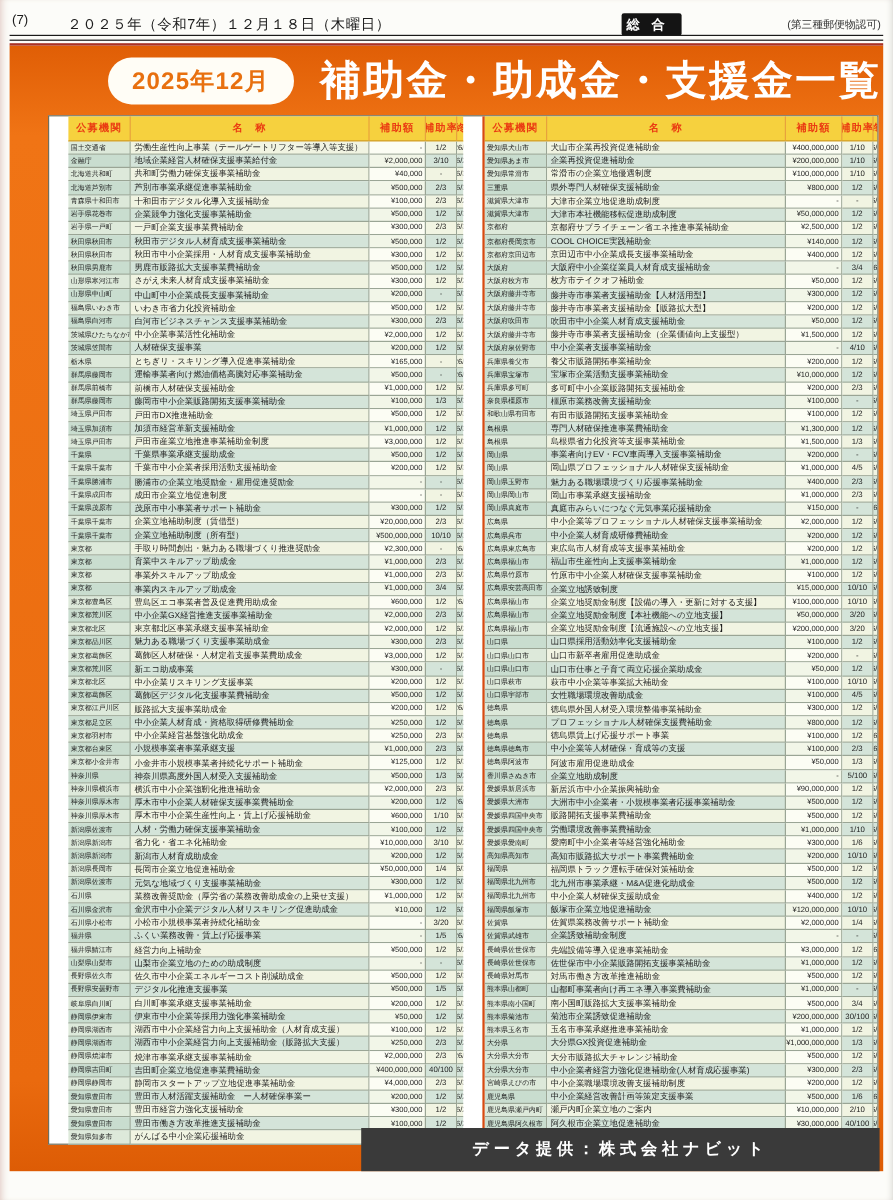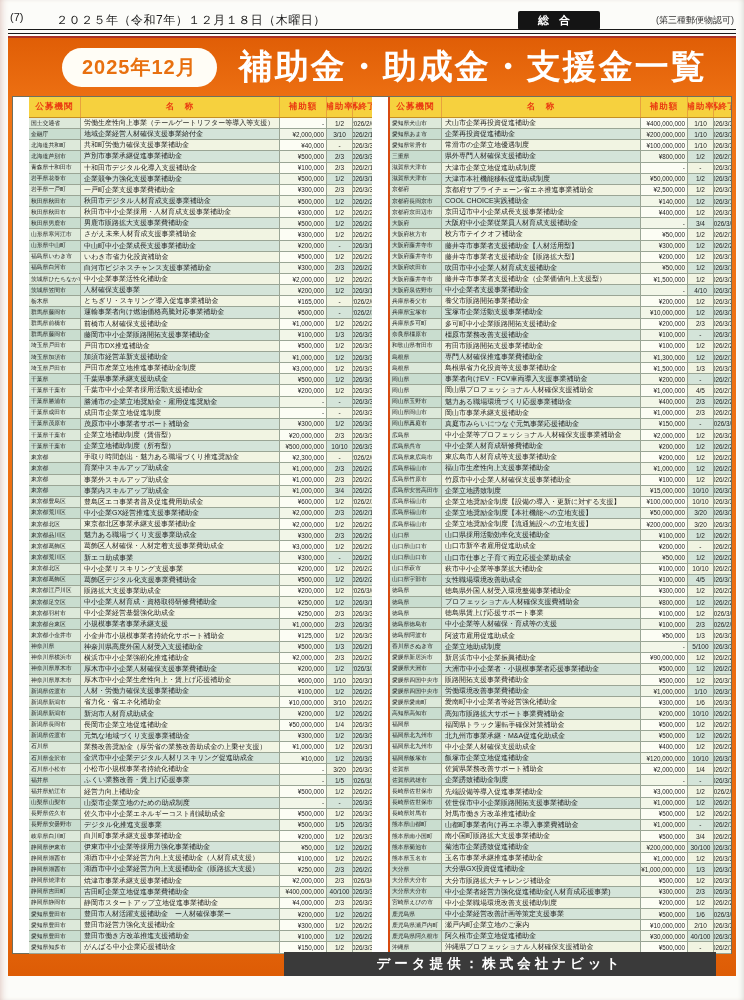--- a/index.html
+++ b/index.html
@@ -6,28 +6,28 @@
   body{background:#e9e7e2;font-family:"Liberation Sans","DejaVu Sans",sans-serif;}
   .page{position:relative;width:744px;height:1000px;margin:0 auto;background:#fcfcf9;overflow:hidden;
         box-shadow:inset 6px 0 8px -6px #d8b8b0, inset -4px 0 6px -4px #cfcfc9;}
   
   .topbar{position:absolute;top:8px;left:10px;right:10px;height:22px;color:#1c1c1c;}
   .pageno{position:absolute;left:0;top:3px;font-size:11px;}
   .dateline{position:absolute;left:46px;top:4px;font-size:12px;letter-spacing:0.5px;}
   .masthead{position:absolute;left:318px;top:0;font-size:18px;font-weight:bold;font-style:italic;
             letter-spacing:1px;border-bottom:2px solid #111;padding:0 4px 1px 4px;}
   .badge{position:absolute;left:508px;top:3px;background:#141414;color:#fff;font-size:11px;
-         font-weight:bold;padding:2px 20px;letter-spacing:10px;border-radius:2px;}
+         font-weight:bold;padding:2px 4px;letter-spacing:10px;border-radius:2px;}
   .postal{position:absolute;right:0;top:6px;font-size:9px;color:#333;margin-left:40px;}
   .rule{position:absolute;top:29px;left:8px;right:8px;height:3px;
         border-top:1.5px solid #1a1a1a;border-bottom:1px solid #1a1a1a;}
   
   .frame{position:absolute;top:36px;left:8px;right:8px;bottom:24px;
          background:linear-gradient(180deg,#e05e06,#f07415 8%,#ea6a0e 92%,#dd5c05);
-         border-top:2px solid #a93226;}
+         border-top:2px solid #a93226;padding-left:28px;}
   .banner{height:58px;display:flex;align-items:center;}
   .pill{margin-left:54px;background:#fffdf6;color:#e8700f;font-weight:bold;font-size:20px;
         padding:6px 20px;border-radius:22px;letter-spacing:1px;white-space:nowrap;}
   .title{color:#fff;font-size:34px;font-weight:bold;margin:0 0 0 22px;letter-spacing:2px;white-space:nowrap;}
   
   .tablewrap{margin:0 4px;height:858px;background:#fff;display:flex;border:1px solid #6f6f5e;box-sizing:border-box;}
   .half{width:359px;display:flex;flex-direction:column;margin-left:16px;}
   .half.right{border-left:2px solid #d84a10;width:357px;}
   .thead{display:grid;grid-template-columns:52px 199px 47px 26px 1fr;height:20px;min-height:20px;
          background:#f6d13e;color:#ea3b12;font-weight:bold;border-bottom:1px solid #c58f22;}
@@ -44,21 +44,21 @@
   .c-amount{font-size:6.3px;justify-content:flex-end;padding-right:2px;}
   .c-rate{font-size:6.5px;justify-content:center;}
   .c-date{font-size:6.3px;justify-content:center;}
   .trow.even .cell{background:#f1f4e2;}
   .trow.even .c-agency{background:#dde9da;}
   .trow.even .c-amount{background:#fcfdf4;}
   .trow.odd .cell{background:#d4e4d9;}
   .trow.odd .c-agency{background:#c9ddcf;}
   .trow.odd .c-amount{background:#f2f6e8;}
   
-  .credit{position:absolute;right:20px;bottom:0;height:24px;width:432px;background:#3a3a3a;
+  .credit{position:absolute;right:3px;bottom:0;height:36px;width:432px;background:#3a3a3a;
           color:#fff;font-size:13.5px;font-weight:bold;display:flex;align-items:center;
           justify-content:center;letter-spacing:4px;}
 </style>
 </head>
 <body>
 
 <div class="page">
 
   <div class="topbar">
     <span class="pageno">(7)</span>

